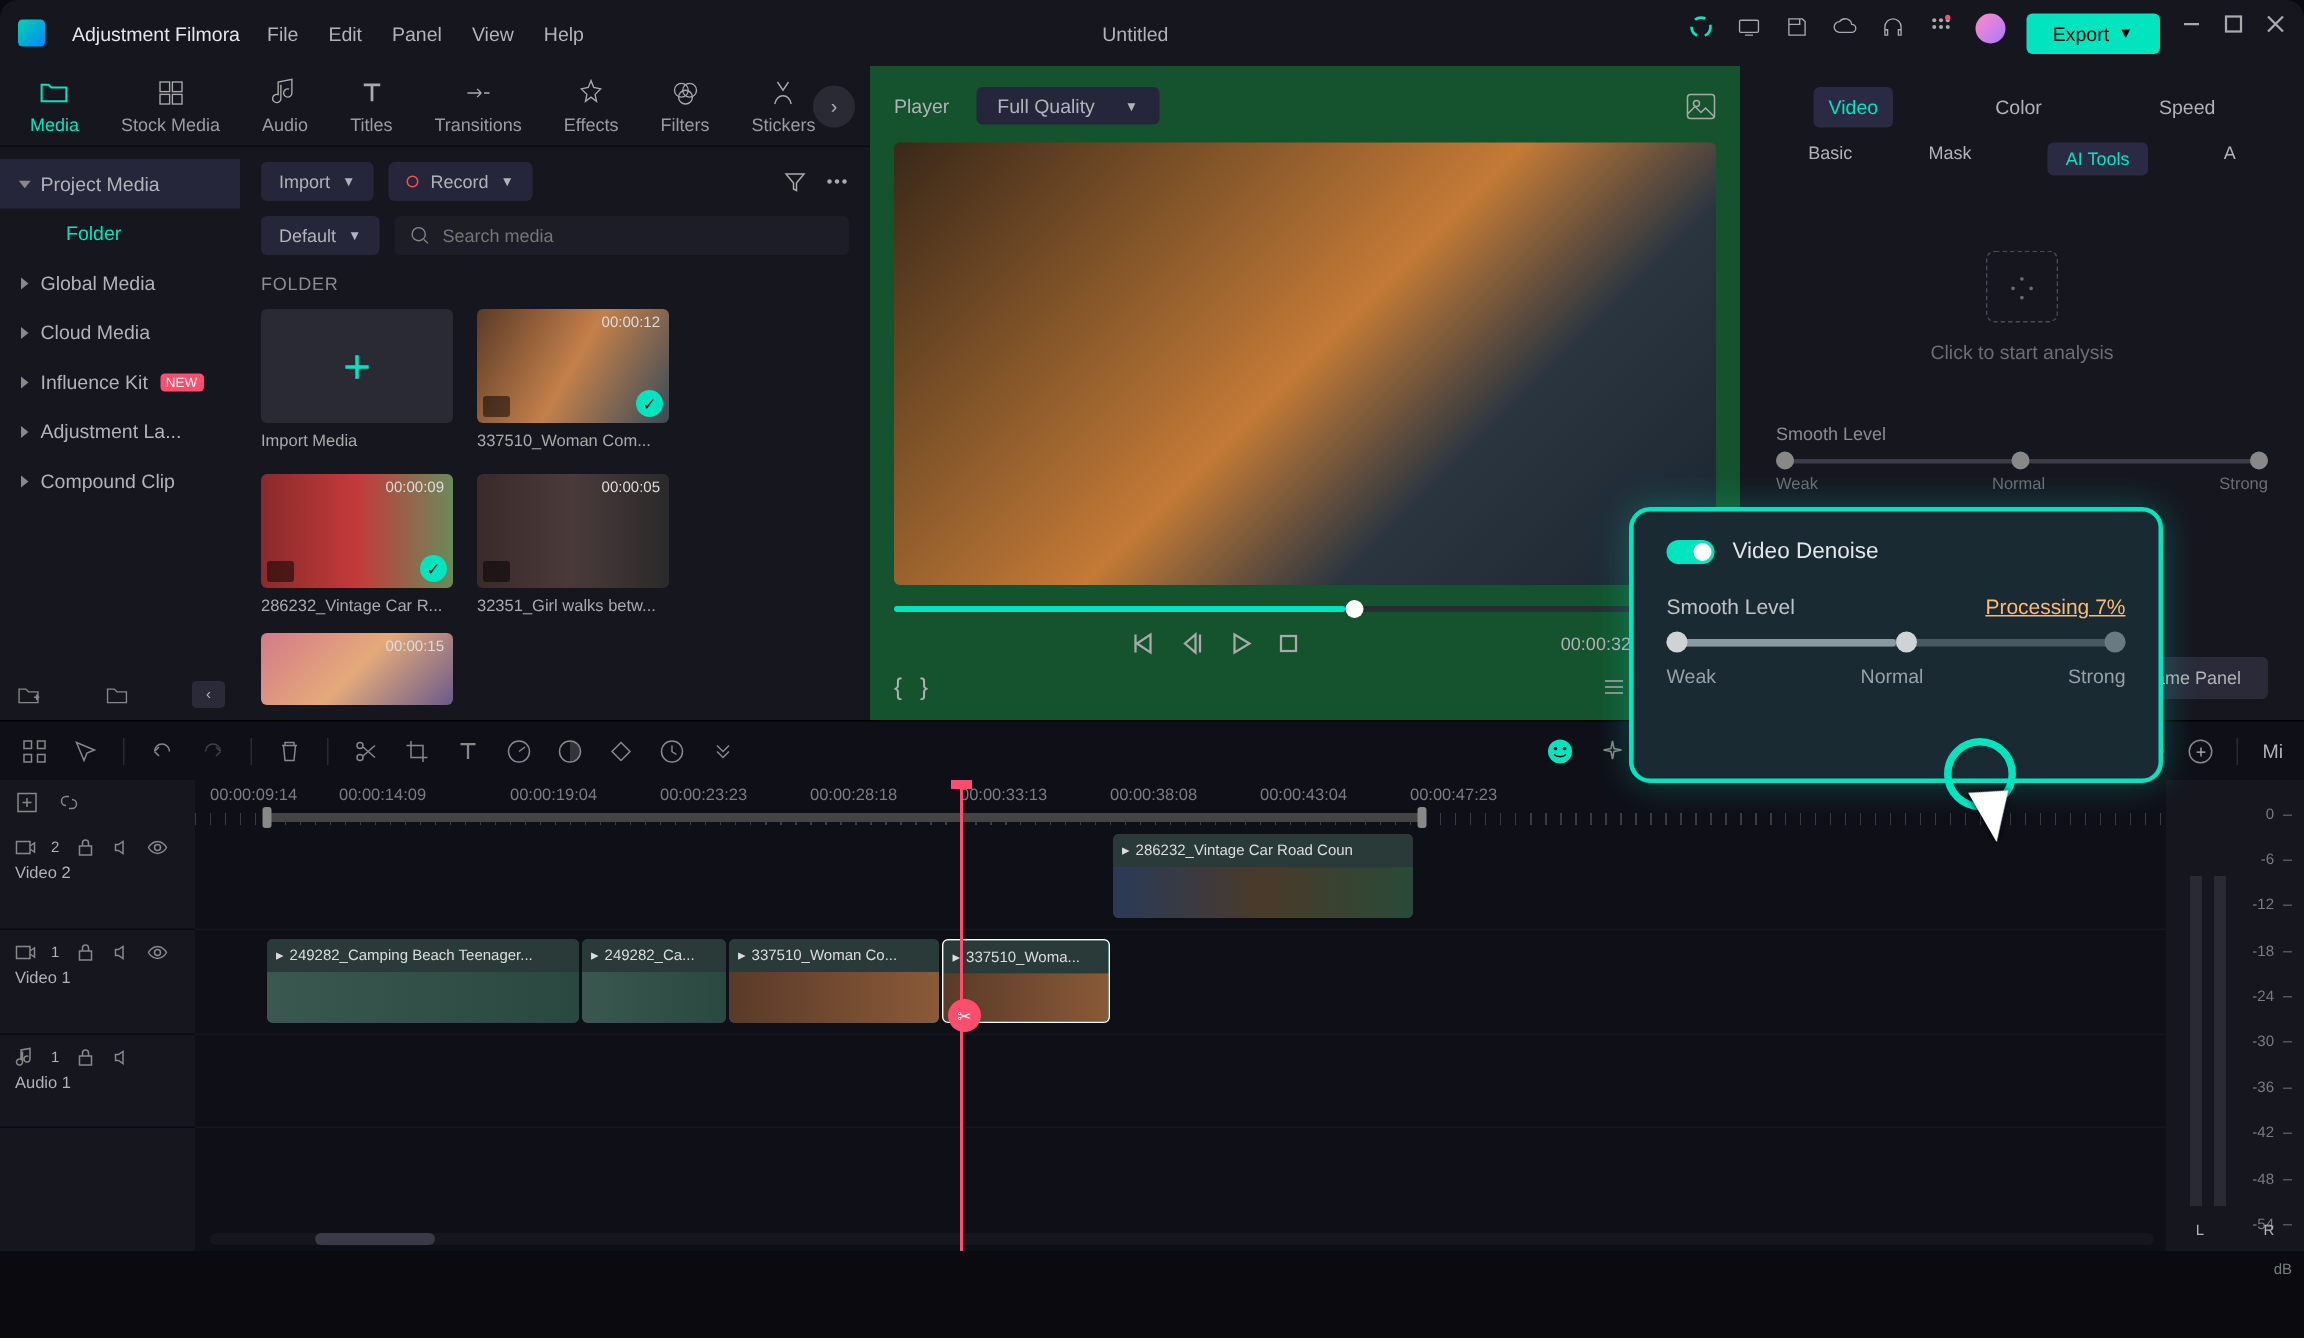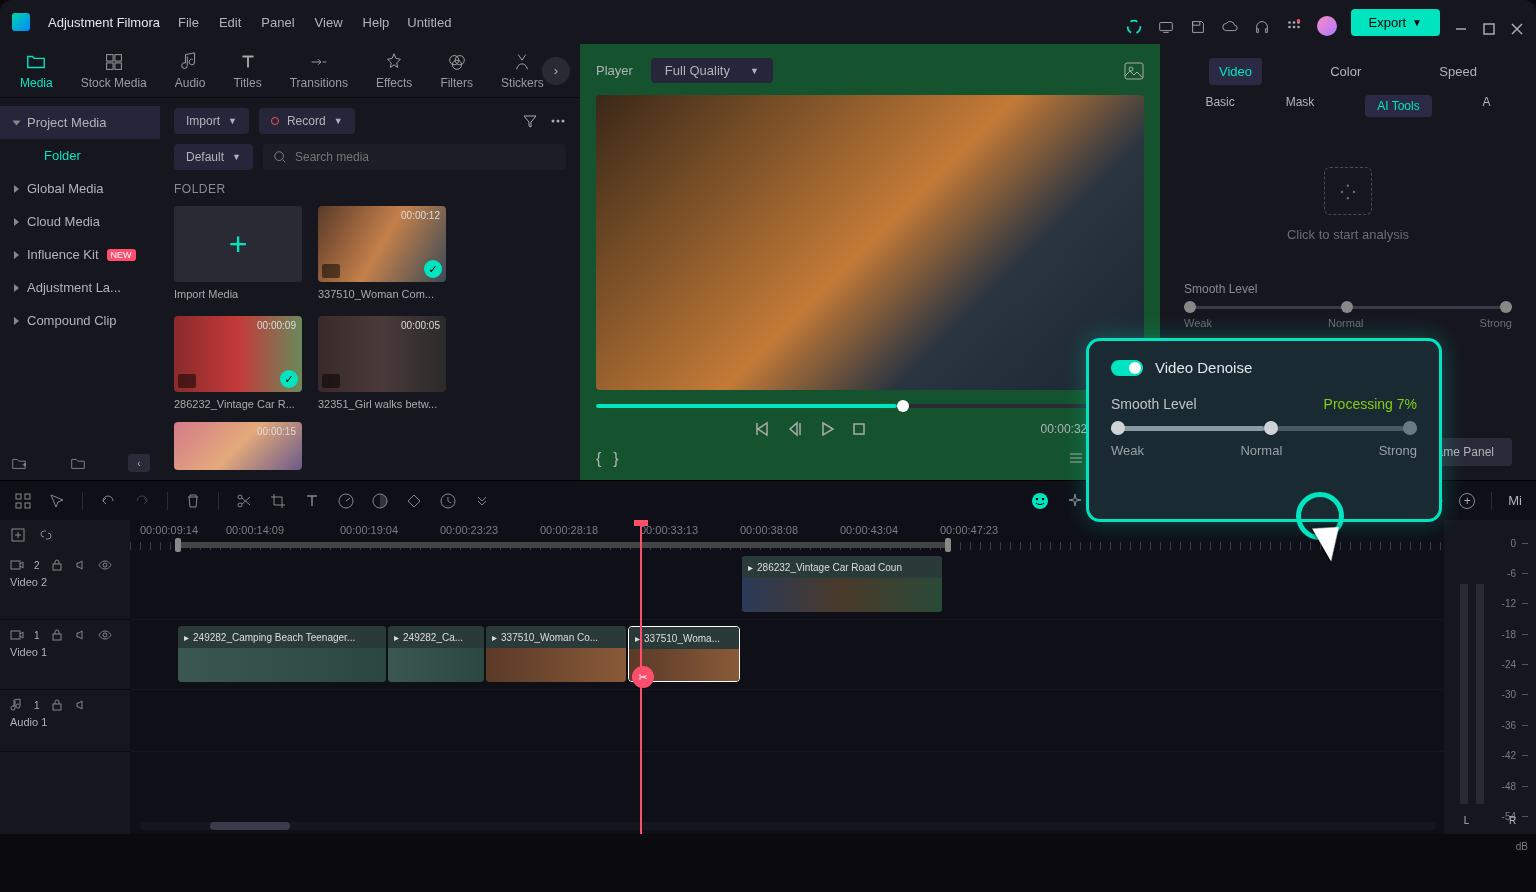--- a/index.html
+++ b/index.html
@@ -2,22 +2,22 @@
 <html><head>
 <meta charset="utf-8">
 <style>
 * { margin: 0; padding: 0; box-sizing: border-box; font-family: -apple-system, "Segoe UI", sans-serif; }
 body { background: #0a0a0f; color: #b0b3b8; width: 1536px; height: 892px; overflow: hidden; font-size: 13px; position: relative; border-radius: 12px; }
 .titlebar { height: 44px; display: flex; align-items: center; padding: 0 12px; gap: 18px; background: #16161f; }
 .logo { width: 18px; height: 18px; background: linear-gradient(135deg,#00d4aa,#0088ff); border-radius: 3px; }
 .app-name { color: #e4e6eb; font-size: 13px; }
 .menu { display: flex; gap: 20px; }
 .menu span { cursor: pointer; }
-.titlebar-center { flex: 1; }
-.title-right { display: flex; align-items: flex-end; gap: 14px; }
+.titlebar-center { flex: 1; text-align: center; }
+.title-right { display: flex; align-items: flex-start; gap: 14px; }
 .icon-btn { width: 18px; height: 18px; display: flex; align-items: center; justify-content: center; cursor: pointer; }
 .export-btn { background: #00e5c0; color: #000; padding: 6px 18px; border-radius: 4px; font-weight: 500; display: flex; align-items: center; gap: 6px; }
 .win-ctrl { width: 14px; height: 14px; }
 .main-row { display: flex; height: 436px; }
 .tabs-bar { height: 56px; display: flex; align-items: center; padding: 0 20px; gap: 28px; background: #16161f; border-bottom: 1px solid #0a0a0f; position: relative; }
 .tab-item { display: flex; flex-direction: column; align-items: center; gap: 3px; cursor: pointer; color: #9a9ca0; font-size: 12px; }
 .tab-item.active { color: #00e5c0; }
 .tab-icon { width: 22px; height: 22px; }
 .chev-right { width: 28px; height: 28px; background: #2a2a35; border-radius: 14px; display: flex; align-items: center; justify-content: center; }
 .media-panel { width: 580px; display: flex; flex-direction: column; background: #16161f; }
@@ -80,21 +80,21 @@
 .slider-ticks { display: flex; justify-content: space-between; font-size: 11px; margin-top: 8px; color: #6c6e72; }
 .props-footer { padding: 14px 24px; display: flex; justify-content: space-between; }
 .btn-grey { background: #2a2a38; padding: 7px 18px; border-radius: 4px; font-size: 12px; cursor: pointer; }
 
 .highlight-box { position: absolute; left: 1086px; top: 338px; width: 356px; height: 184px; background: #1a2a32; border: 3px solid #00e5c0; border-radius: 14px; padding: 18px 22px; z-index: 100; box-shadow: 0 0 24px rgba(0,229,192,0.3); }
 .highlight-title-row { display: flex; align-items: center; gap: 12px; margin-bottom: 20px; }
 .highlight-title-row .toggle.on { background: #00e5c0; }
 .highlight-title { color: #e4e6eb; font-size: 15px; }
 .processing-row { display: flex; justify-content: space-between; margin-bottom: 14px; }
 .processing-row .lbl { color: #c0c2c6; font-size: 14px; }
-.processing-row .val { color: #84cc16; font-size: 14px; }
+.processing-row .val { color: #fdba74; text-decoration: underline; font-size: 14px; }
 .hl-slider { height: 5px; background: #4a5a62; border-radius: 3px; position: relative; margin-bottom: 12px; }
 .hl-slider-fill { height: 100%; width: 50%; background: #8a9aa2; border-radius: 3px; }
 .hl-knob-1 { position: absolute; left: 0; top: -5px; width: 14px; height: 14px; background: #d0d3d6; border-radius: 50%; }
 .hl-knob-2 { position: absolute; left: 50%; top: -5px; width: 14px; height: 14px; background: #d0d3d6; border-radius: 50%; }
 .hl-knob-3 { position: absolute; right: 0; top: -5px; width: 14px; height: 14px; background: #6a7a82; border-radius: 50%; }
 .hl-ticks { display: flex; justify-content: space-between; font-size: 13px; color: #9aa0a6; }
 .cursor-ring { position: absolute; left: 1296px; top: 492px; width: 48px; height: 48px; border: 5px solid #00e5c0; border-radius: 50%; z-index: 101; }
 .cursor-arrow { position: absolute; left: 1320px; top: 520px; width: 0; height: 0; z-index: 102; }
 .cursor-arrow::before { content: ''; position: absolute; width: 0; height: 0; border-left: 24px solid #fff; border-top: 12px solid transparent; border-bottom: 26px solid transparent; transform: rotate(-30deg); filter: drop-shadow(0 0 2px #000); }
 

